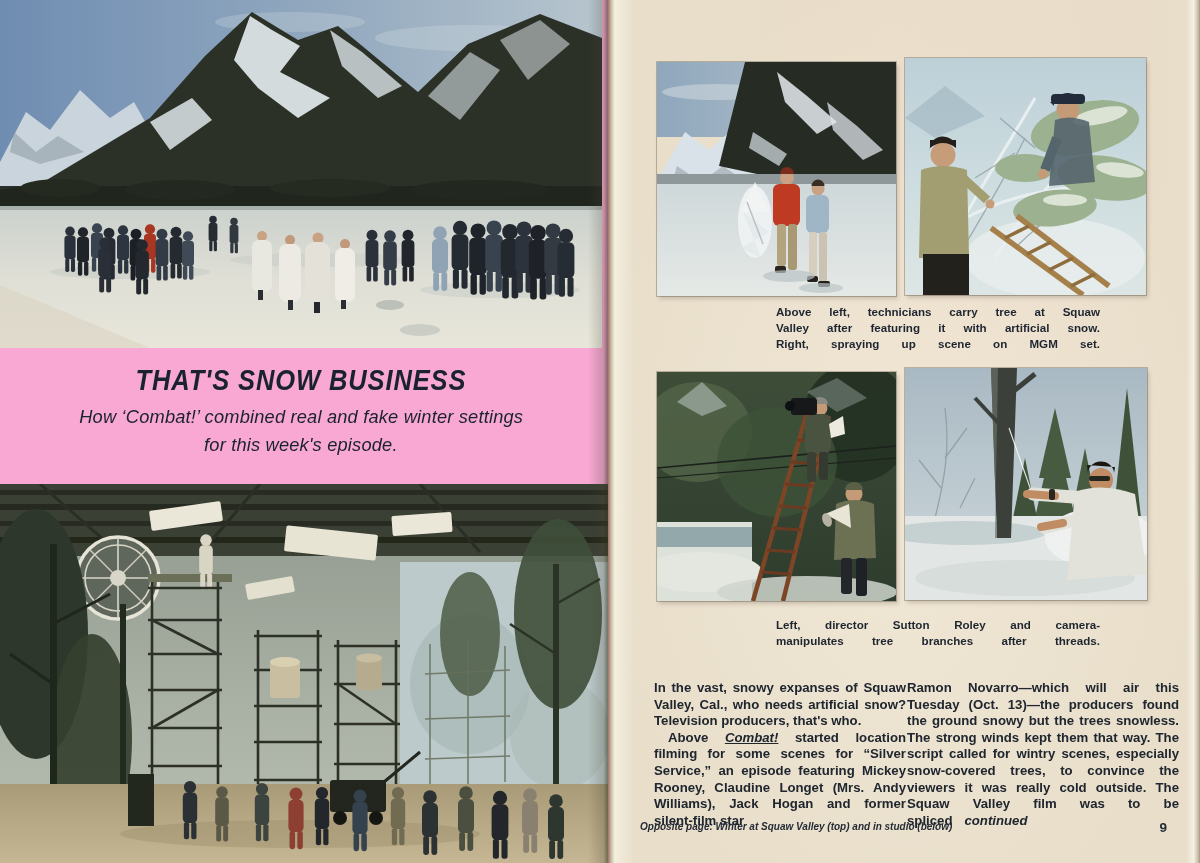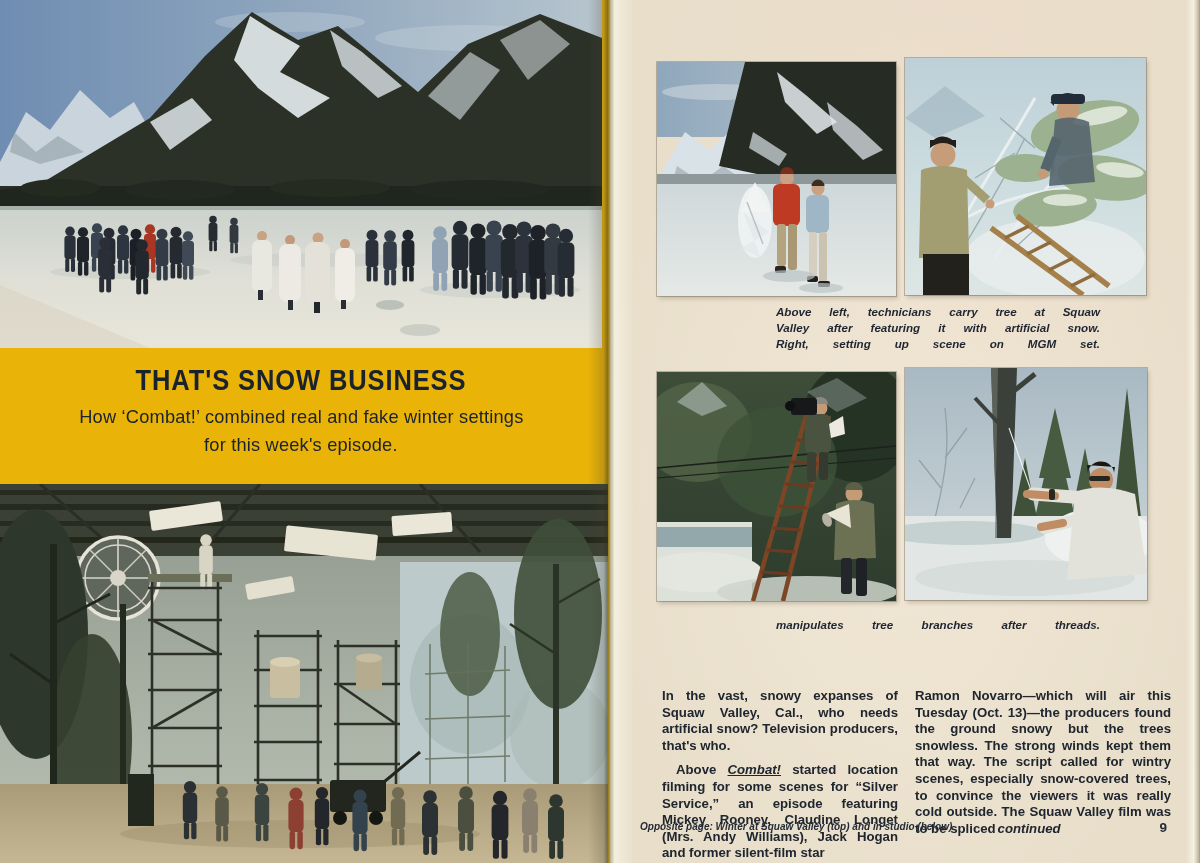--- a/index.html
+++ b/index.html
@@ -1,20 +1,20 @@
 <!DOCTYPE html>
 <html><head>
 <meta charset="utf-8">
 <style>
   html,body{margin:0;padding:0;background:#20201c;}
   *{box-sizing:border-box;}
   .spread{position:relative;width:1200px;height:863px;overflow:hidden;
           font-family:"Liberation Sans", sans-serif;background:#e9dfca;}
   
-  .page-left{position:absolute;left:0;top:0;width:610px;height:863px;background:#eab308;}
+  .page-left{position:absolute;left:0;top:0;width:610px;height:863px;background:#f9a8d4;font-style:italic;}
   .photo-abs{position:absolute;overflow:hidden;}
   .photo-abs svg{display:block;width:100%;height:100%;}
   .lake{left:0;top:0;width:602px;height:348px;}
   .studio{left:0;top:484px;width:608px;height:379px;}
   .title-block{position:absolute;left:0;top:347px;width:602px;height:137px;
                display:flex;flex-direction:column;align-items:center;padding-top:17px;
                color:#1a222e;}
   .main-title{font-size:29px;font-weight:bold;letter-spacing:1px;transform:scaleX(.88);
               transform-origin:center;white-space:nowrap;}
   .sub1{margin-top:9px;font-size:19px;letter-spacing:.2px;transform:scaleX(.96);white-space:nowrap;}
@@ -33,34 +33,34 @@
     color:#232a35;}
   .edge-right{position:absolute;right:0;top:0;width:14px;height:863px;
     background:linear-gradient(90deg,rgba(0,0,0,0),rgba(252,248,238,.7) 55%,rgba(140,130,105,.45) 92%,rgba(80,74,58,.5));}
   .pframe{position:absolute;overflow:hidden;outline:1px solid rgba(52,46,34,.28);
           box-shadow:2px 3px 4px rgba(80,66,48,.22);}
   .pframe svg{display:block;width:100%;height:100%;}
   .ph-a{left:47px;top:62px;width:239px;height:234px;}
   .ph-b{left:295px;top:58px;width:241px;height:237px;}
   .ph-c{left:47px;top:372px;width:239px;height:229px;}
   .ph-d{left:295px;top:368px;width:242px;height:232px;}
-  .caption{position:absolute;left:166px;width:324px;font-weight:bold;font-style:italic;
+  .caption{position:absolute;left:166px;width:324px;font-weight:bold;
            font-size:11.6px;line-height:16.2px;color:#1e2531;}
   .caption .cap-line{text-align:justify;text-align-last:justify;}
   .cap-1{top:304px;}
   .cap-2{top:617px;}
   .article{position:absolute;top:680px;left:0;width:590px;font-weight:bold;
            font-size:13.2px;line-height:16.6px;color:#20262f;}
   .col{position:absolute;top:0;text-align:justify;}
-  .col p{margin:8px;}
+  .col p{margin:0;}
   .col-1{left:44px;width:252px;}
   .col-2{left:297px;width:272px;}
   .indent{text-indent:14px;}
   .show-title{font-style:italic;text-decoration:underline;}
-  .continued{font-style:italic;padding-left:2px;}
+  .continued{font-style:italic;padding-left:12px;}
   .footer{position:absolute;top:821px;left:30px;width:545px;
           font-weight:bold;font-style:italic;font-size:10px;color:#252b36;}
   .pageno{position:absolute;top:820px;right:33px;font-weight:bold;font-size:13.5px;
           font-style:normal;color:#252b36;}
 </style>
 </head>
 <body>
 
 <div class="spread">
 
@@ -413,21 +413,21 @@
           <path d="M18,196 l46,0 0,41 -46,0 z" fill="#23211c"></path>
           <path d="M58,120 L82,142" stroke="#a39d72" stroke-width="9" fill="none"></path>
           <circle cx="85" cy="146" r="4.5" fill="#c79c79"></circle>
         </g>
       </svg>
     </figure>
 
     <div class="caption cap-1">
       <div class="cap-line">Above left, technicians carry tree at Squaw</div>
       <div class="cap-line">Valley after featuring it with artificial snow.</div>
-      <div class="cap-line">Right, setting up scene on MGM set.</div>
+      <div class="cap-line">Right, spraying up scene on MGM set.</div>
     </div>
 
     <figure class="pframe ph-c" style="margin:0;" aria-label="Director Sutton Roley with megaphone and cameraman on ladder">
       <svg viewBox="0 0 239 229" preserveAspectRatio="none">
         <defs>
           <linearGradient id="bgC" x1="0" y1="0" x2="0" y2="1">
             <stop offset="0" stop-color="#3d4d38"></stop>
               <stop offset="1" stop-color="#2e3c2d"></stop>
           </linearGradient>
         </defs>
@@ -529,20 +529,21 @@
           <path d="M182,130 L128,126" stroke="#e3e2da" stroke-width="13" fill="none" stroke-linecap="round"></path>
           <path d="M150,128 L122,126" stroke="#bf8c64" stroke-width="8" fill="none" stroke-linecap="round"></path>
           <rect x="144" y="121" width="6" height="11" rx="2" fill="#2a2620"></rect>
           <path d="M186,148 L140,160" stroke="#e3e2da" stroke-width="12" fill="none" stroke-linecap="round"></path>
           <path d="M158,155 L136,159" stroke="#bf8c64" stroke-width="8" fill="none" stroke-linecap="round"></path>
         </g>
       </svg>
     </figure>
 
     <div class="caption cap-2">
+      <div class="cap-line">Left, director Sutton Roley and camera-</div>
       <div class="cap-line">manipulates tree branches after threads.</div>
     </div>
 
     <div class="article">
       <div class="col col-1">
         <p><span>In the vast, snowy expanses of Squaw Valley, Cal., who needs artificial snow? Television producers, that's who.</span></p>
         <p class="indent"><span>Above </span><span class="show-title">Combat!</span><span> started location filming for some scenes for “Silver Service,” an episode featuring Mickey Rooney, Claudine Longet (Mrs. Andy Williams), Jack Hogan and former silent-film star</span></p>
       </div>
       <div class="col col-2">
         <p><span>Ramon Novarro—which will air this Tuesday (Oct. 13)—the producers found the ground snowy but the trees snowless. The strong winds kept them that way. The script called for wintry scenes, especially snow-covered trees, to convince the viewers it was really cold outside. The Squaw Valley film was to be spliced</span><span class="continued">continued</span></p>

